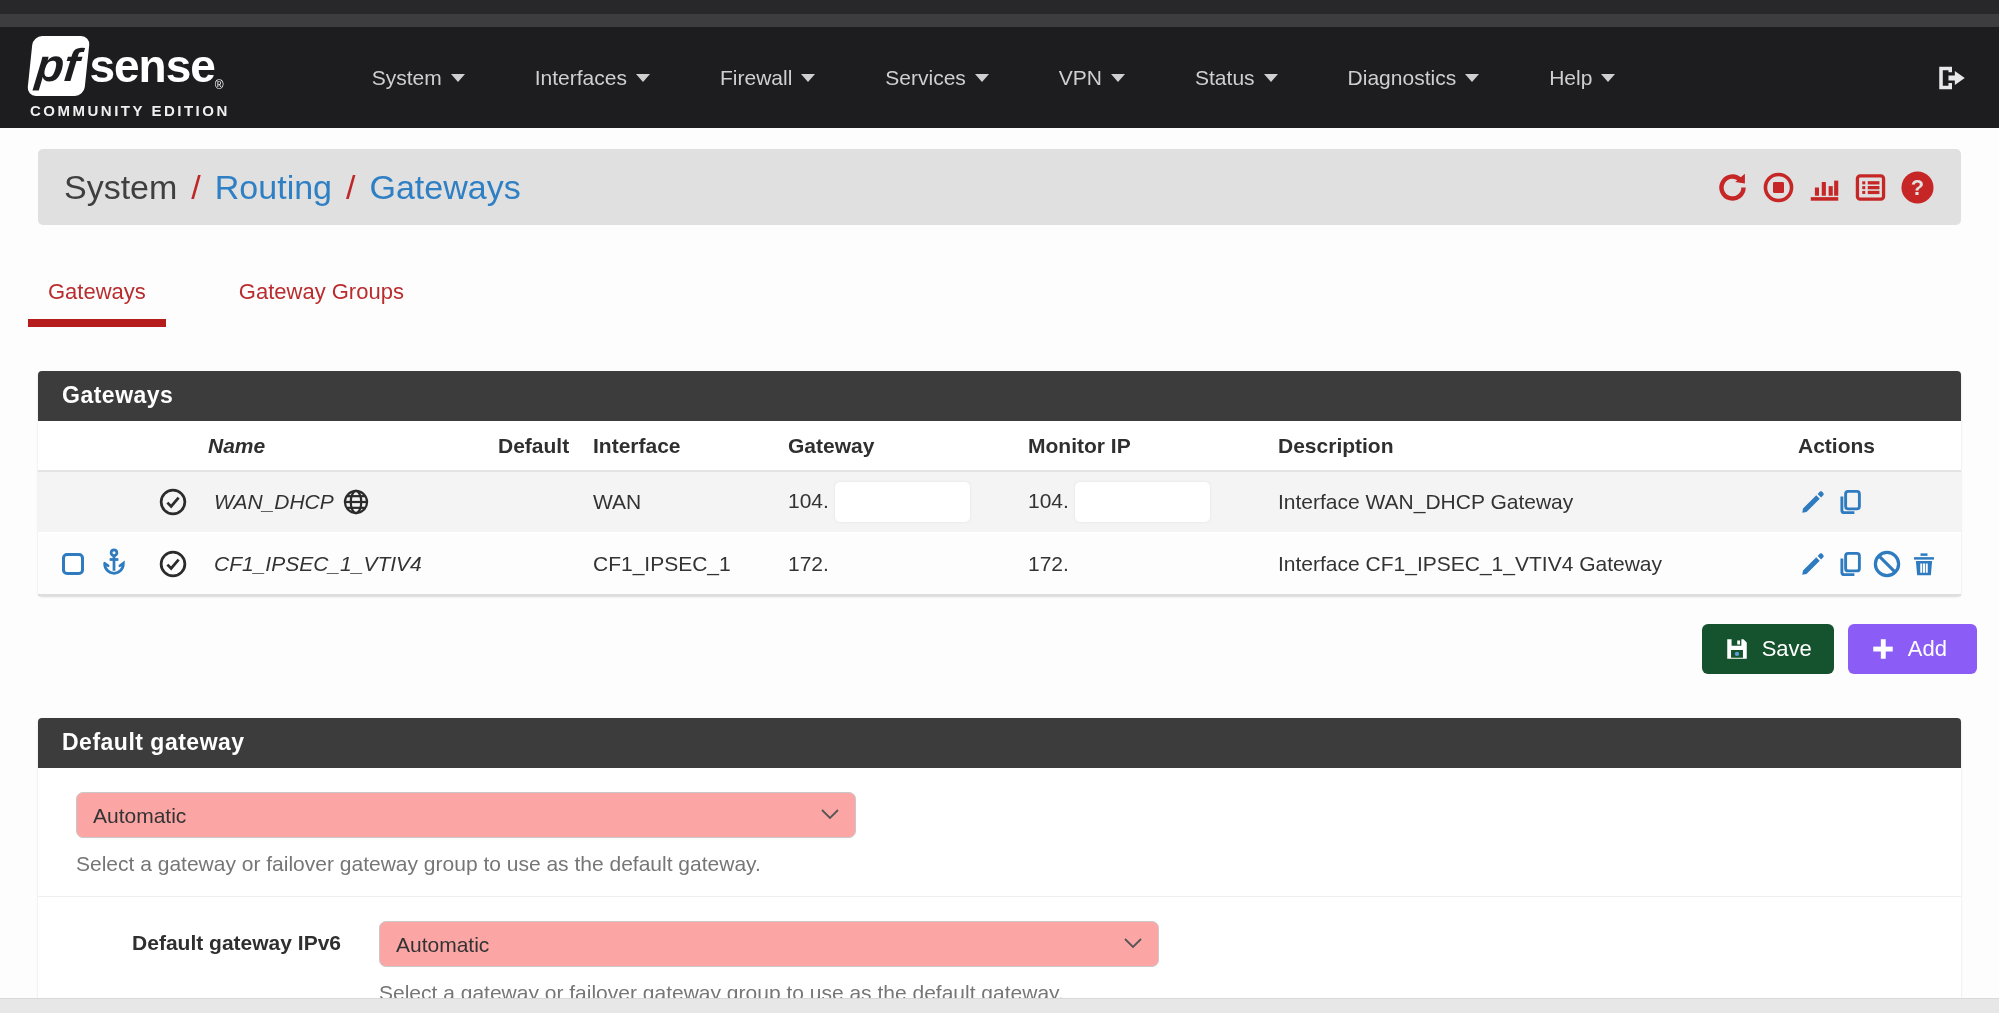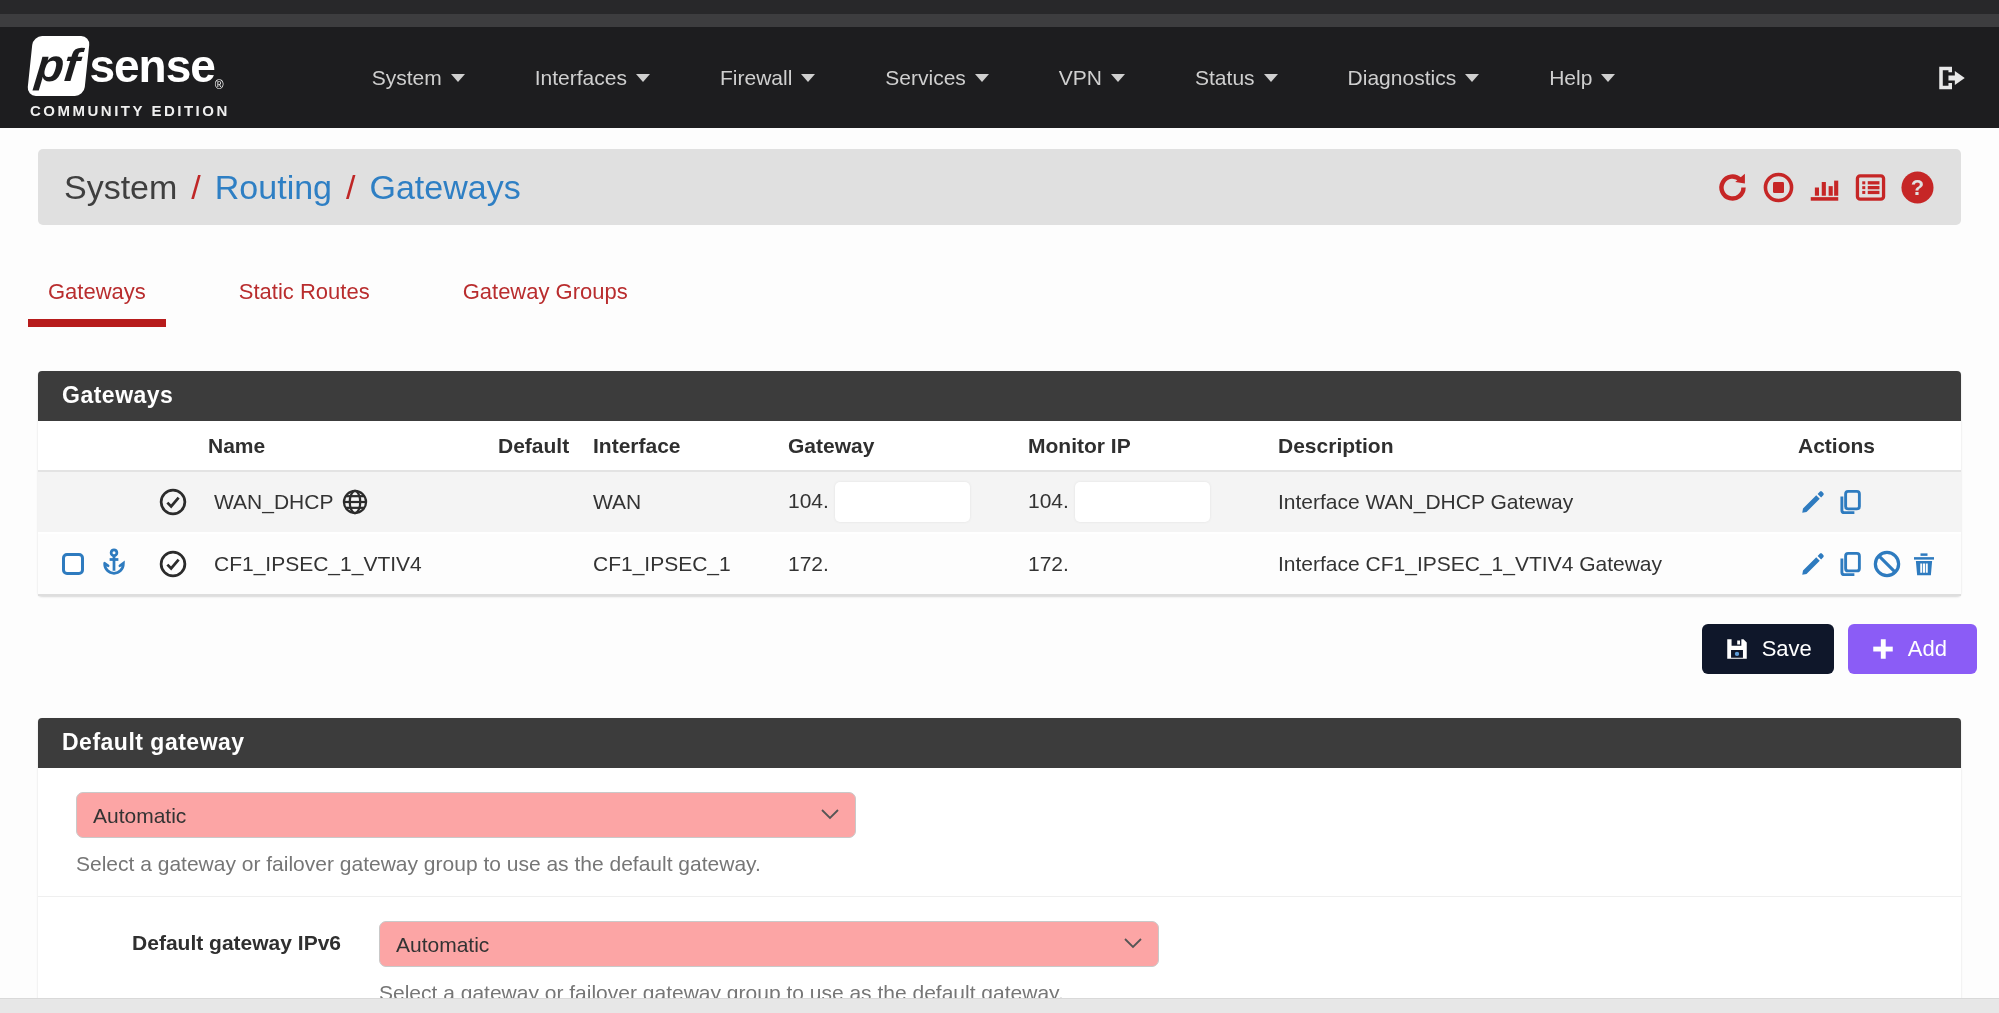--- a/index.html
+++ b/index.html
@@ -44,39 +44,39 @@
   .panel { margin:44px 38px 0 38px; background:#fff; box-shadow:0 1px 2px rgba(0,0,0,.15); border-radius:4px; }
   .panel-head { background:#3c3c3c; color:#fff; font-weight:bold; font-size:23px;
     padding:11px 24px 12px 24px; border-radius:4px 4px 0 0; letter-spacing:.5px; }
 
   
   table.gw { width:100%; border-collapse:collapse; table-layout:fixed; font-size:21px; }
   table.gw th { font-weight:bold; color:#2f2f2f; text-align:left; padding:13px 0 12px 0; border-bottom:2px solid #e3e3e3; }
   table.gw td { padding:0; height:62px; vertical-align:middle; }
   tr.gw-row-0 td { background:#f4f4f4; border-bottom:2px solid #fff; }
   tr.gw-row-1 td { background:#fdfdfd; border-bottom:2px solid #dedede; }
-  .col-sel{width:120px;} .col-status{width:50px;} .col-name{width:290px;} .col-def{width:95px; text-align:center;}
+  .col-sel{width:120px;} .col-status{width:50px;} .col-name{width:290px;font-style:italic;} .col-def{width:95px; text-align:center;}
   .col-if{width:195px; padding-left:22px;} .col-gwv{width:240px; padding-left:19px;}
   .col-mon{width:250px; padding-left:24px;} .col-desc{width:520px; padding-left:19px;} .col-act{width:163px; padding-left:22px;}
   th.col-def{ text-align:center; }
   .sel-cell { display:flex; align-items:center; gap:15px; padding-left:24px; }
   .gw-checkbox { width:22px; height:22px; border:3px solid #2e7bbf; border-radius:5px; background:#fff; cursor:pointer; }
   .anchor { color:#2e7bbf; }
   .status-wrap { display:flex; align-items:center; justify-content:flex-start; color:#2b2b2b; }
   .name-cell { display:flex; align-items:center; gap:8px; padding-left:6px; }
   .redact { display:inline-block; width:135px; height:40px; background:#fff; border-radius:5px;
     vertical-align:middle; margin-left:6px; box-shadow:0 0 3px rgba(0,0,0,.08); }
   .actions-cell { display:flex; align-items:center; gap:7px; color:#2e7bbf; }
   .actions-cell .aicon { cursor:pointer; display:flex; }
 
   
   .btn-row { margin:28px 38px 0 38px; display:flex; justify-content:flex-end; gap:14px; }
   .btn { display:flex; align-items:center; gap:12px; font-size:22px; color:#fff;
     padding:10px 22px; border-radius:6px; border:none; cursor:pointer; height:50px; }
-  .btn-save { background:#0f172a; }
+  .btn-save { background:#14532d; }
   .btn-add { background:#8b5cf6; margin-right:-16px; padding-right:30px; }
 
   
   .form-row { display:flex; padding:24px 0 20px 0; }
   .form-row + .form-row { border-top:1px solid #efefef; }
   .form-label { width:303px; text-align:right; font-weight:bold; font-size:21px; color:#2f2f2f; padding-top:10px; }
   .form-ctl { margin-left:38px; width:780px; }
   .select-wrap { position:relative; }
   select.gw-select { width:100%; height:46px; font-size:21px; color:#333; padding:0 16px;
     border:1px solid #c9c9c9; border-radius:7px; background:#fca5a5; appearance:none;
@@ -189,21 +189,20 @@
       <svg width="35" height="35" viewBox="0 0 24 24">
         <circle cx="12" cy="12" r="11" fill="currentColor"></circle>
         <text x="12" y="17.2" text-anchor="middle" font-size="15" font-weight="bold" fill="#e0e0e0" font-family="Liberation Sans, sans-serif">?</text>
       </svg>
     </span>
   </div>
 </div>
 
 <div class="tabs">
   <span class="tab active">Gateways</span>
-  <span class="tab">Static Routes</span>
   <span class="tab">Gateway Groups</span>
 </div>
 
 <div class="panel">
   <div class="panel-head">Gateways</div>
   <table class="gw">
     <thead>
       <tr>
         <th class="col-sel"></th>
         <th class="col-status"></th>

